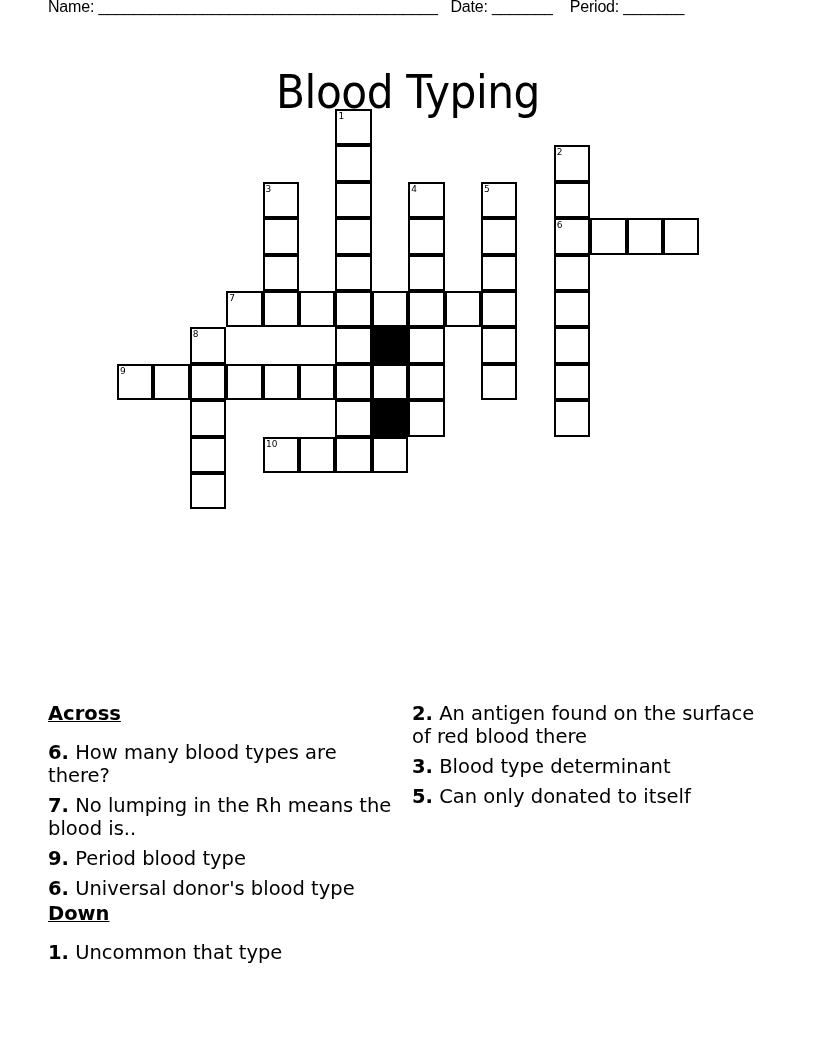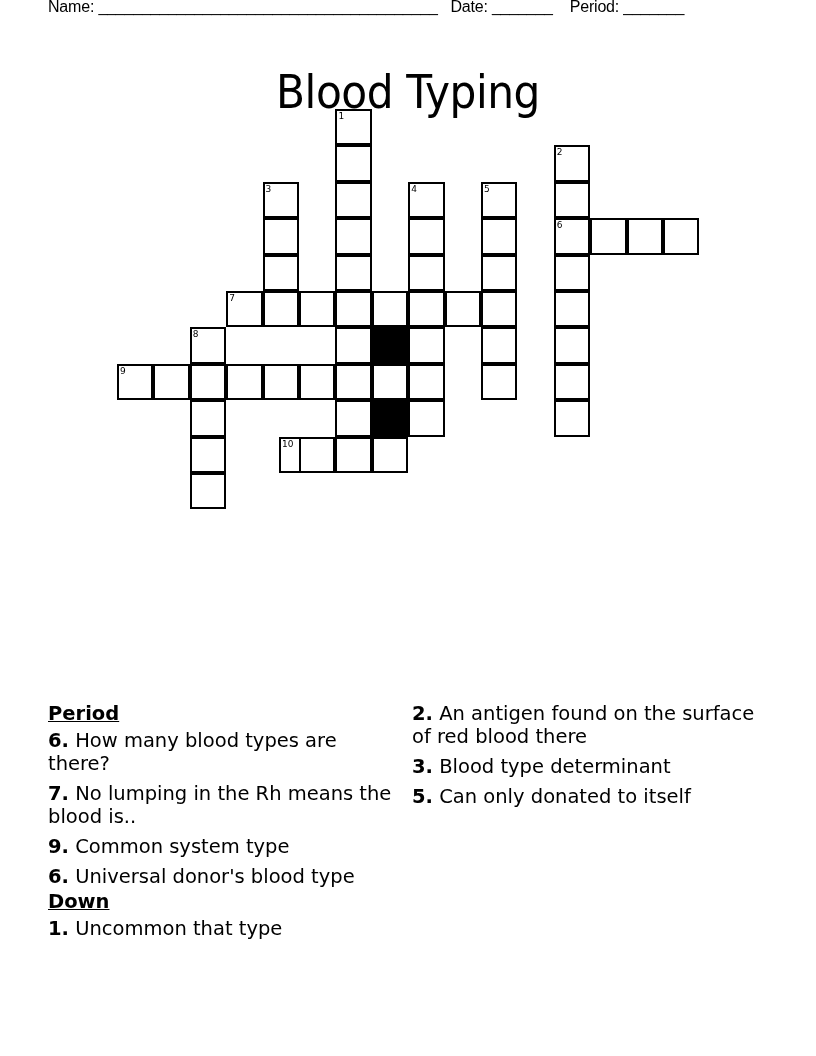--- a/index.html
+++ b/index.html
@@ -10,21 +10,21 @@
   .grid { position: absolute; left: 118px; top: 110px; width: 583px; height: 402px; }
   .cell { position: absolute; width: 36.4px; height: 36.4px; box-sizing: border-box; border: 2px solid #000; background: #fff; margin-left: -1px; margin-top: -1px; }
   .cell.black { background: #000; }
   .cell .num { position: absolute; left: 1px; top: 0px; font-family: "DejaVu Sans", sans-serif; font-size: 9px; line-height: 10px; }
   .clues { position: absolute; top: 702px; font-family: "DejaVu Sans", sans-serif; font-size: 19.5px; line-height: 23px; }
   .clues.left { left: 48px; width: 355px; }
   .clues.right { left: 412px; width: 360px; }
   .clue-heading { font-weight: bold; text-decoration: underline; margin-bottom: 2px; }
   .clue { margin-bottom: 7px; }
   .clue .n { font-weight: bold; }
-  .clue-heading + .clue { margin-top: 4px; }
+  .clue-heading + .clue { margin-top: 16px; }
 </style>
 </head>
 <body>
 
 <div class="header-line"><span>Name:</span> <span>_______________________________________</span>   <span>Date:</span> <span>_______</span>    <span>Period:</span> <span>_______</span></div>
 
 <h1 class="title">Blood Typing</h1>
 
 <div class="grid" id="grid">
     <div class="cell" style="left: 218.4px; top: 0px;">
@@ -91,34 +91,34 @@
     <div class="cell" style="left: 254.8px; top: 254.8px;"></div>
     <div class="cell" style="left: 291.2px; top: 254.8px;"></div>
     <div class="cell" style="left: 364px; top: 254.8px;"></div>
     <div class="cell" style="left: 436.8px; top: 254.8px;"></div>
     <div class="cell" style="left: 72.8px; top: 291.2px;"></div>
     <div class="cell" style="left: 218.4px; top: 291.2px;"></div>
     <div class="cell black" style="left: 254.8px; top: 291.2px;"></div>
     <div class="cell" style="left: 291.2px; top: 291.2px;"></div>
     <div class="cell" style="left: 436.8px; top: 291.2px;"></div>
     <div class="cell" style="left: 72.8px; top: 327.6px;"></div>
-    <div class="cell" style="left: 162px; top: 327.6px;">
+    <div class="cell" style="left: 146px; top: 327.6px;">
       <span class="num">10</span>
     </div>
     <div class="cell" style="left: 182px; top: 327.6px;"></div>
     <div class="cell" style="left: 218.4px; top: 327.6px;"></div>
     <div class="cell" style="left: 254.8px; top: 327.6px;"></div>
     <div class="cell" style="left: 72.8px; top: 364px;"></div>
   </div>
 
 <div class="clues left">
-  <div class="clue-heading">Period</div>
+  <div class="clue-heading">Across</div>
   <div class="clue"><span class="n">6.</span> <span>How many blood types are there?</span></div>
   <div class="clue"><span class="n">7.</span> <span>No lumping in the Rh means the blood is..</span></div>
-  <div class="clue"><span class="n">9.</span> <span>Common system type</span></div>
+  <div class="clue"><span class="n">9.</span> <span>Period blood type</span></div>
   <div class="clue" style="margin-bottom:2px"><span class="n">6.</span> <span>Universal donor's blood type</span></div>
   <div class="clue-heading">Down</div>
   <div class="clue"><span class="n">1.</span> <span>Uncommon that type</span></div>
 </div>
 
 <div class="clues right">
   <div class="clue"><span class="n">2.</span> <span>An antigen found on the surface of red blood there</span></div>
   <div class="clue"><span class="n">3.</span> <span>Blood type determinant</span></div>
   <div class="clue"><span class="n">5.</span> <span>Can only donated to itself</span></div>
 </div>

